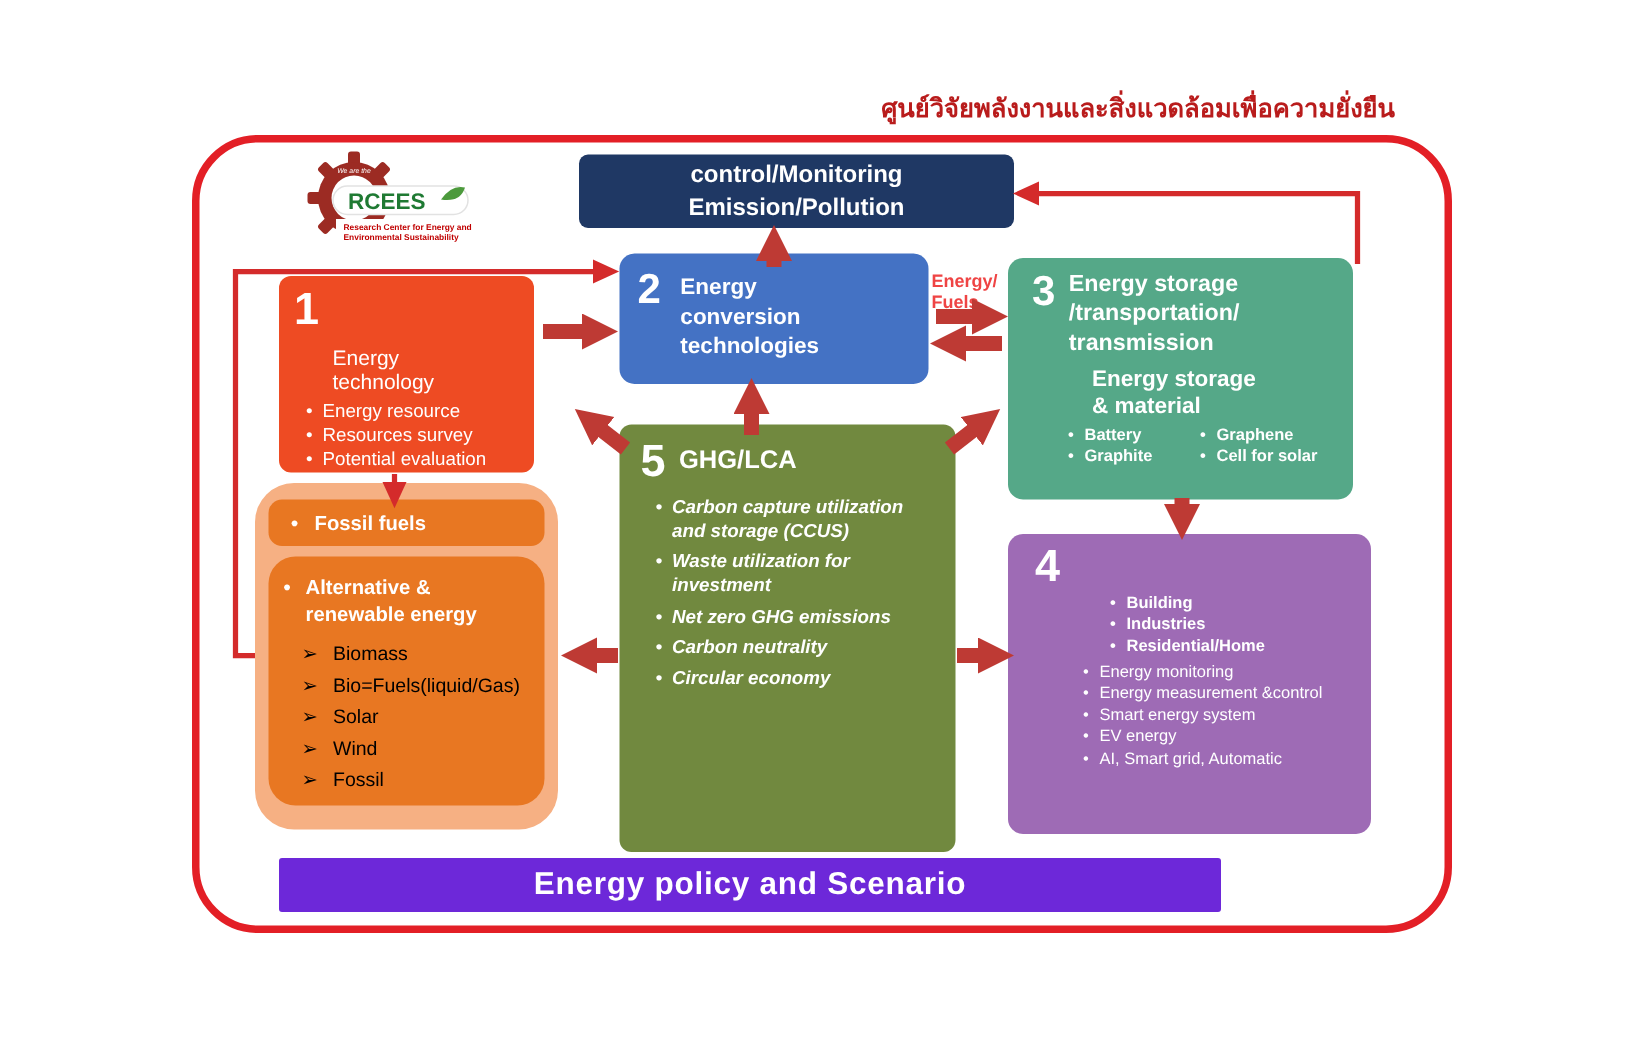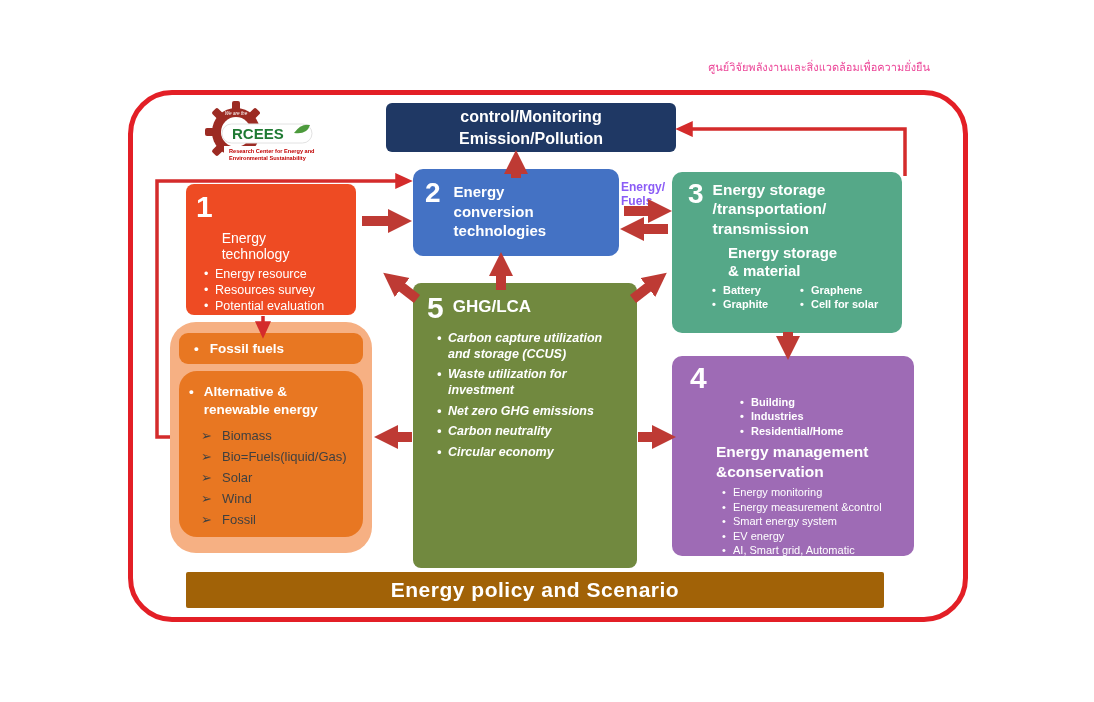--- a/index.html
+++ b/index.html
@@ -1,20 +1,20 @@
 <!DOCTYPE html>
 <html><head>
 <meta charset="utf-8">
 <style>
   * { margin:0; padding:0; box-sizing:border-box; }
   html,body { background:#ffffff; }
   body { font-family:"Liberation Sans", sans-serif; }
   .canvas { position:relative; width:1094px; height:702px; background:#fff; overflow:hidden; }
 
-  .thai-caption { position:absolute; top:58px; right:164px; font-size:11px; font-weight:normal; color:#ec4899; }
+  .thai-caption { position:absolute; top:58px; right:164px; font-size:17px; font-weight:bold; color:#b91c1c; }
 
   .frame { position:absolute; left:128px; top:90px; width:840px; height:532px;
            border:5px solid #E31F26; border-radius:44px; background:#fff; }
 
   .logo { position:absolute; left:202px; top:96px; }
 
   .box { position:absolute; color:#fff; }
   .hdr { display:flex; gap:9px; align-items:flex-start; }
   .num { font-weight:bold; }
 
@@ -35,21 +35,21 @@
   .dot-list li { position:relative; padding-left:11px; }
   .dot-list li::before { content:"•"; position:absolute; left:0; }
   .technology .dot-list { margin-top:5px; margin-left:8px; font-size:12.5px; line-height:1.27; }
 
   .fossil-wrap { position:absolute; left:170px; top:322px; width:202px; height:231px;
                  background:#F6B083; border-radius:26px; padding:11px 9px; }
   .fossil-pill { height:31px; background:#E87722; border-radius:9px; color:#fff; font-weight:bold;
                  font-size:13.5px; display:flex; align-items:center; gap:11px; padding-left:15px; }
   .alt-box { margin-top:7px; height:166px; background:#E87722; border-radius:18px; color:#fff; padding:12px 10px; }
   .alt-title { font-weight:bold; font-size:13.5px; line-height:1.3; display:flex; gap:10px; }
-  .arrow-list { list-style:none; margin-top:10px; margin-left:12px; font-size:13px; color:#404040; }
+  .arrow-list { list-style:none; margin-top:10px; margin-left:12px; font-size:13px; color:#000000; }
   .arrow-list li { position:relative; padding-left:21px; margin-bottom:6px; }
   .arrow-list li::before { content:"➢"; position:absolute; left:0; }
 
   .ghg { left:413px; top:283px; width:224px; height:285px; background:#71893F;
          border-radius:8px; padding:10px 14px; }
   .ghg .num { font-size:30px; line-height:1; }
   .ghg .title { font-size:17px; font-weight:bold; padding-top:4px; }
   .ghg .dot-list { margin-top:8px; margin-left:10px; font-size:12.5px; font-weight:bold;
                    font-style:italic; line-height:1.25; width:175px; }
   .ghg .dot-list li { margin-bottom:5px; }
@@ -66,26 +66,26 @@
   .utilization { left:672px; top:356px; width:242px; height:200px; background:#9E6BB5;
                  border-radius:10px; padding:7px 10px; }
   .utilization .hdr { gap:13px; padding-left:8px; }
   .utilization .num { font-size:30px; line-height:1; }
   .utilization .title { font-size:16px; font-weight:bold; line-height:1.2; padding-top:1px; }
   .utilization .center-list { margin:2px 0 0 58px; font-size:11px; font-weight:bold; line-height:1.3; }
   .utilization .sub { font-size:15.5px; font-weight:bold; margin-top:4px; padding-left:34px; line-height:1.3; }
   .utilization .sub .l2 { padding-left:0; }
   .utilization .tail-list { margin:3px 0 16px 40px; font-size:11px; line-height:1.32; }
 
-  .banner { position:absolute; left:186px; top:572px; width:698px; height:36px; background:#a16207;
+  .banner { position:absolute; left:186px; top:572px; width:628px; height:36px; background:#6d28d9;
             color:#fff; font-weight:bold; font-size:21px; display:flex; align-items:center;
             justify-content:center; letter-spacing:0.5px; border-radius:2px; }
 
   .flow-label { position:absolute; left:621px; top:181px; font-size:12px; font-weight:bold;
-                color:#8b5cf6; line-height:1.15; }
+                color:#ef4444; line-height:1.15; }
 
   .arrows { position:absolute; left:0; top:0; pointer-events:none; z-index:6; }
   .thick { stroke:#BE3A34; stroke-width:10; fill:none; marker-end:url(#mh); }
   .thin  { stroke:#D42B2B; stroke-width:3.5; fill:none; marker-end:url(#mt); }
 </style>
 </head>
 <body>
 
 <div class="canvas">
 
@@ -209,24 +209,20 @@
 
   <div class="box utilization">
     <div class="hdr">
       <span class="num">4</span>
     </div>
     <ul class="dot-list center-list">
       <li>Building</li>
       <li>Industries</li>
       <li>Residential/Home</li>
     </ul>
-    <div class="sub">
-      <span>Energy management</span><br>
-      <span class="l2">&amp;conservation</span>
-    </div>
     <ul class="dot-list tail-list">
       <li>Energy monitoring</li>
       <li>Energy measurement &amp;control</li>
       <li>Smart energy system</li>
       <li>EV energy</li>
       <li>AI, Smart grid, Automatic</li>
     </ul>
   </div>
 
   <div class="flow-label">

